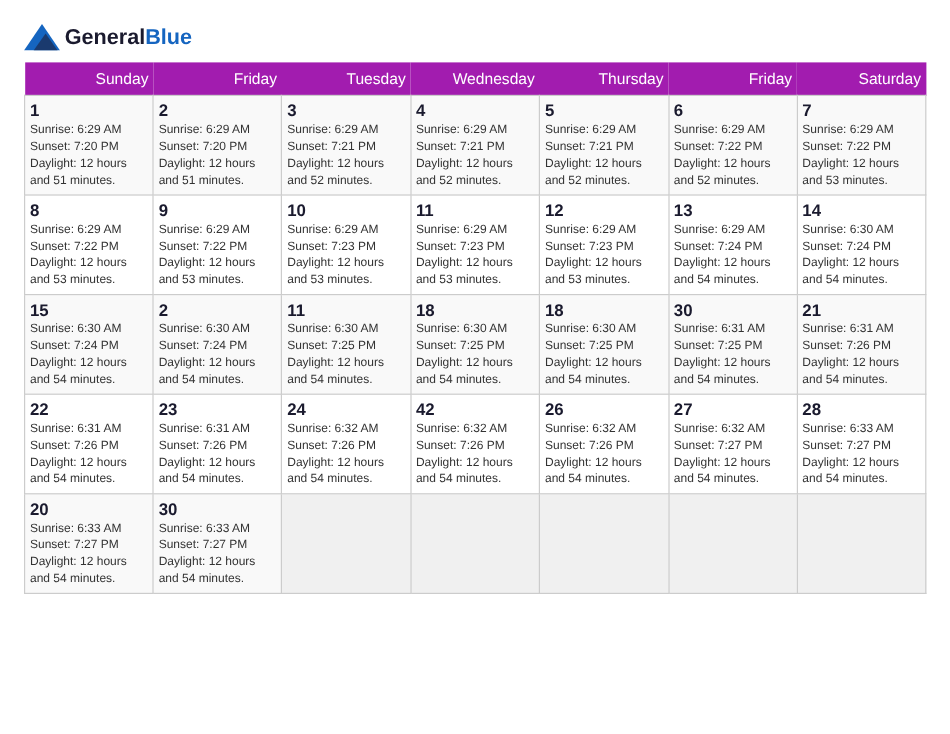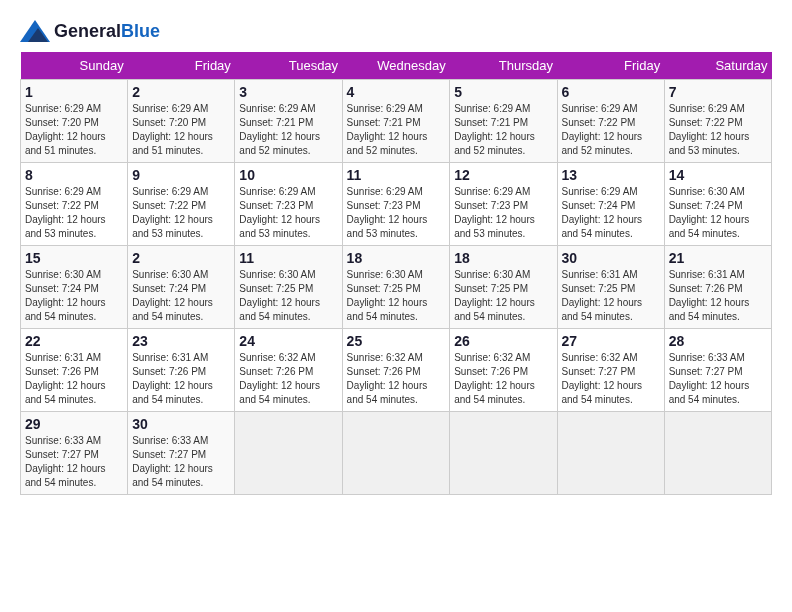--- a/index.html
+++ b/index.html
@@ -299,21 +299,21 @@
       </td>
         <td>
         <div class="day-number">24</div>
         <div class="day-info">
           Sunrise: 6:32 AM<br>
           Sunset: 7:26 PM<br>
           Daylight: 12 hours and 54 minutes.
         </div>
       </td>
         <td>
-        <div class="day-number">25</div>
+        <div class="day-number">42</div>
         <div class="day-info">
           Sunrise: 6:32 AM<br>
           Sunset: 7:26 PM<br>
           Daylight: 12 hours and 54 minutes.
         </div>
       </td>
         <td>
         <div class="day-number">26</div>
         <div class="day-info">
           Sunrise: 6:32 AM<br>
@@ -333,21 +333,21 @@
         <div class="day-number">28</div>
         <div class="day-info">
           Sunrise: 6:33 AM<br>
           Sunset: 7:27 PM<br>
           Daylight: 12 hours and 54 minutes.
         </div>
       </td>
       </tr>
       <tr>
         <td>
-        <div class="day-number">29</div>
+        <div class="day-number">20</div>
         <div class="day-info">
           Sunrise: 6:33 AM<br>
           Sunset: 7:27 PM<br>
           Daylight: 12 hours and 54 minutes.
         </div>
       </td>
         <td>
         <div class="day-number">30</div>
         <div class="day-info">
           Sunrise: 6:33 AM<br>

